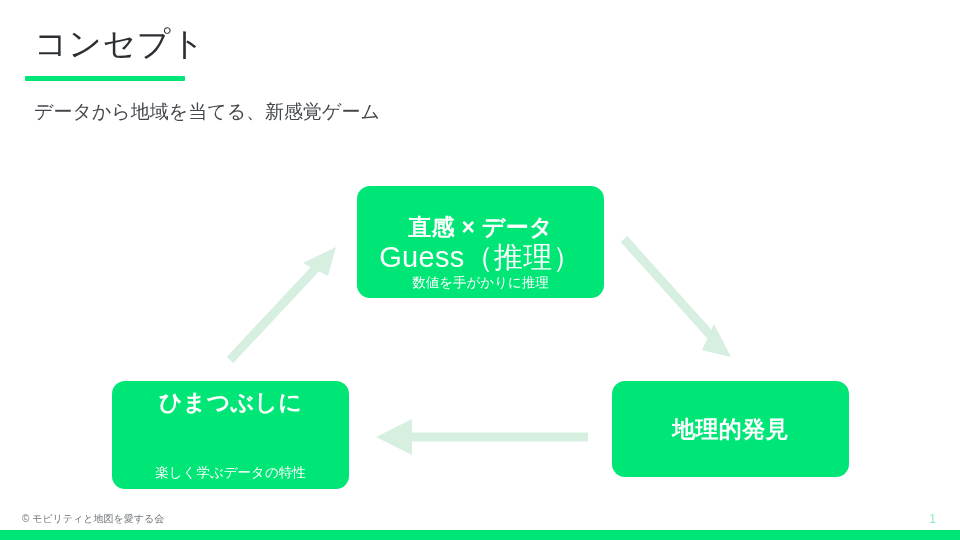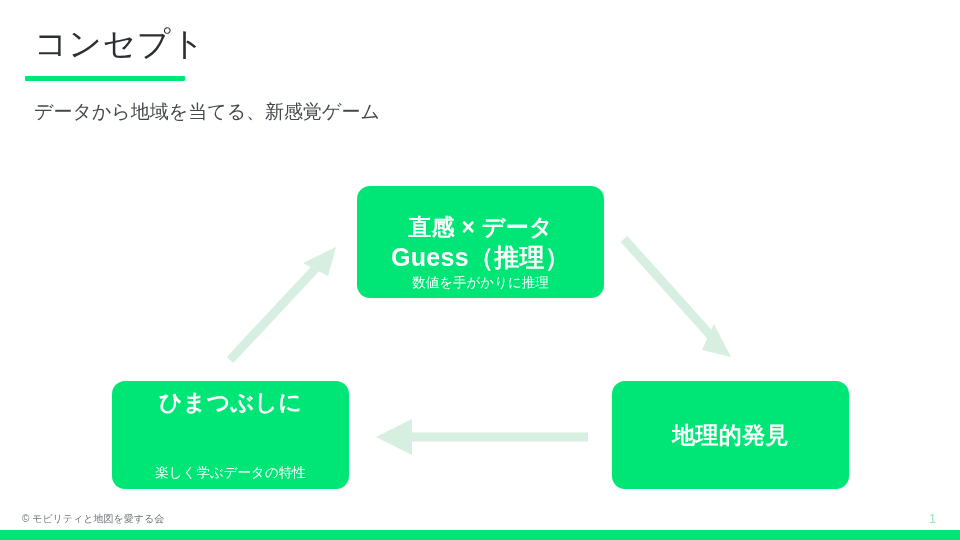--- a/index.html
+++ b/index.html
@@ -94,32 +94,32 @@
     left: 112px;
     top: 381px;
     width: 237px;
     height: 108px;
     gap: 44px;
   }
   .card-right {
     left: 612px;
     top: 381px;
     width: 237px;
-    height: 108px;
+    height: 96px;
   }
   .card-title {
     font-size: 23px;
     font-weight: bold;
     line-height: 30px;
     letter-spacing: 0.3px;
     white-space: nowrap;
   }
   .card-title-2 {
-    font-size: 25px;
-    font-weight: bold;
+    font-size: 29px;
+    font-weight: normal;
     line-height: 30px;
     letter-spacing: 0.3px;
     white-space: nowrap;
   }
   .card-sub {
     font-size: 13.5px;
     font-weight: normal;
     line-height: 20px;
     margin-top: 2px;
     white-space: nowrap;

